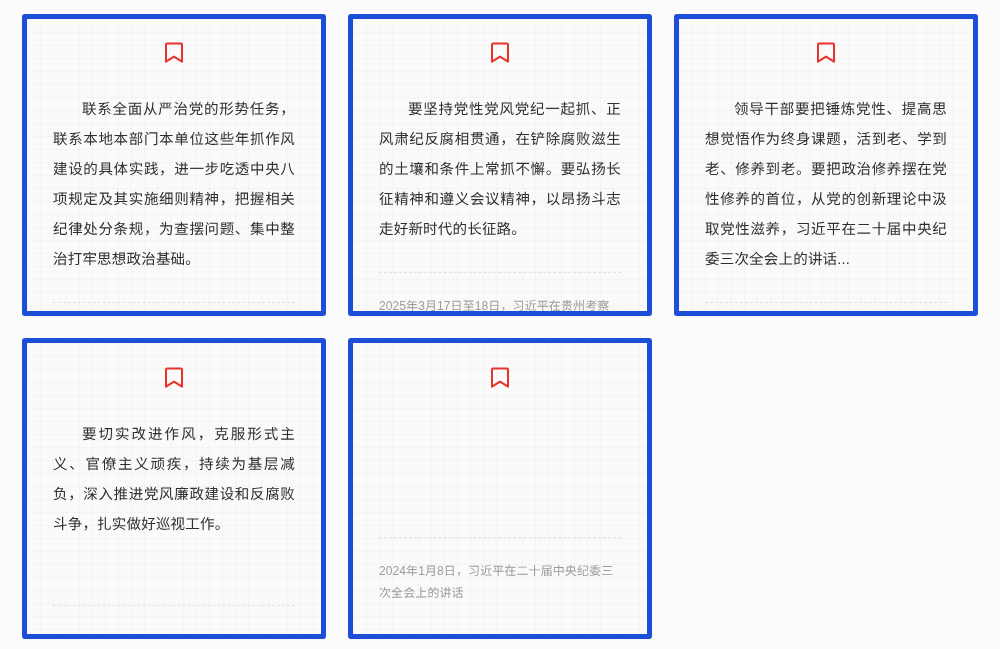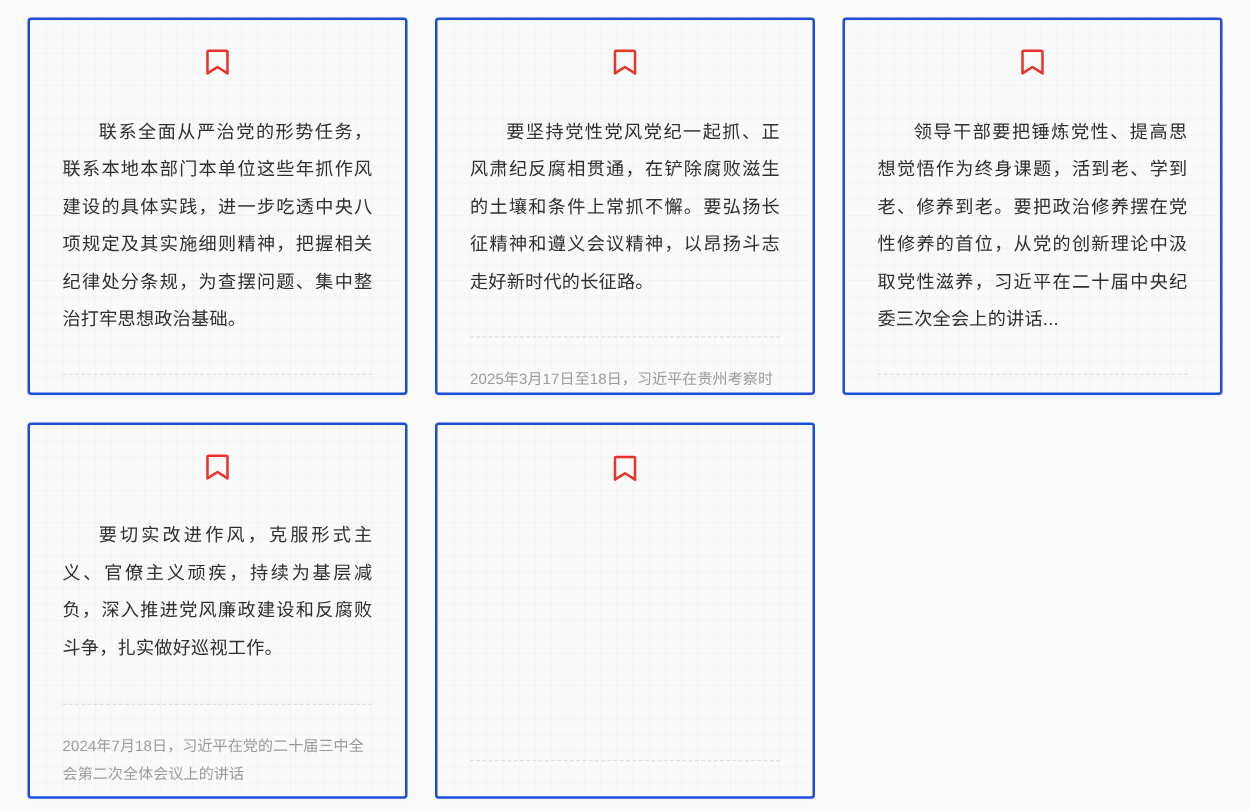--- a/index.html
+++ b/index.html
@@ -22,21 +22,21 @@
     display: grid;
     grid-template-columns: repeat(3, 1fr);
     grid-template-rows: repeat(2, 1fr);
     column-gap: 22px;
     row-gap: 22px;
   }
   .card {
     position: relative;
     box-sizing: border-box;
     background: #fafafa;
-    border: 2px solid #1d4ed8;
+    border: 5px solid #1d4ed8;
     border-radius: 3px;
     padding: 22px 26px 18px 26px;
     display: flex;
     flex-direction: column;
     box-shadow: 0 1px 2px rgba(0,0,0,0.035);
     overflow: hidden;
   }
   
   .card::before {
     content: "";
@@ -130,26 +130,26 @@
 
   <div class="card">
     <div class="bookmark">
       <svg width="20" height="24" viewBox="0 0 20 24" aria-hidden="true">
         <path d="M3 2.5h14a1 1 0 0 1 1 1v17.2l-8-5.1-8 5.1V3.5a1 1 0 0 1 1-1z" fill="none" stroke="#e8322a" stroke-width="2" stroke-linejoin="round"></path>
       </svg>
     </div>
     <p class="quote">要切实改进作风，克服形式主义、官僚主义顽疾，持续为基层减负，深入推进党风廉政建设和反腐败斗争，扎实做好巡视工作。</p>
     <div class="spacer"></div>
     <hr class="divider">
-    <p class="source">2024年7月18日，习近平在党的二十届三中全会第二次全体会议上的讲话</p>
   </div>
 
   <div class="card">
     <div class="bookmark">
       <svg width="20" height="24" viewBox="0 0 20 24" aria-hidden="true">
         <path d="M3 2.5h14a1 1 0 0 1 1 1v17.2l-8-5.1-8 5.1V3.5a1 1 0 0 1 1-1z" fill="none" stroke="#e8322a" stroke-width="2" stroke-linejoin="round"></path>
       </svg>
     </div>
     <div class="spacer"></div>
     <hr class="divider">
+    <p class="source">2024年1月8日，习近平在二十届中央纪委三次全会上的讲话</p>
   </div>
 
 </div>
 
 </body></html>

